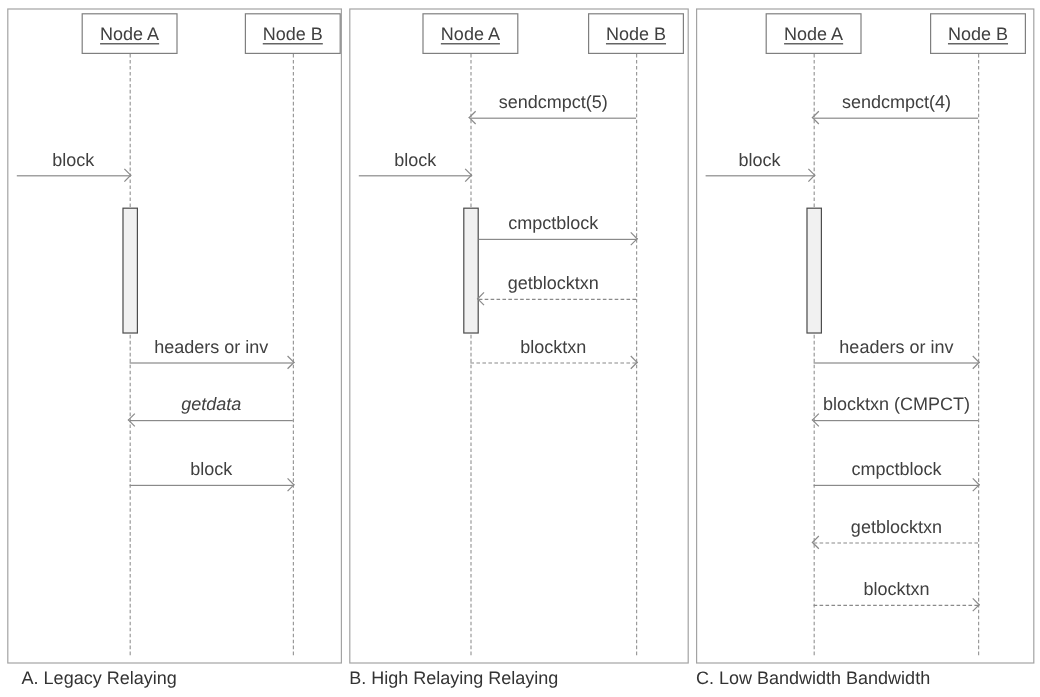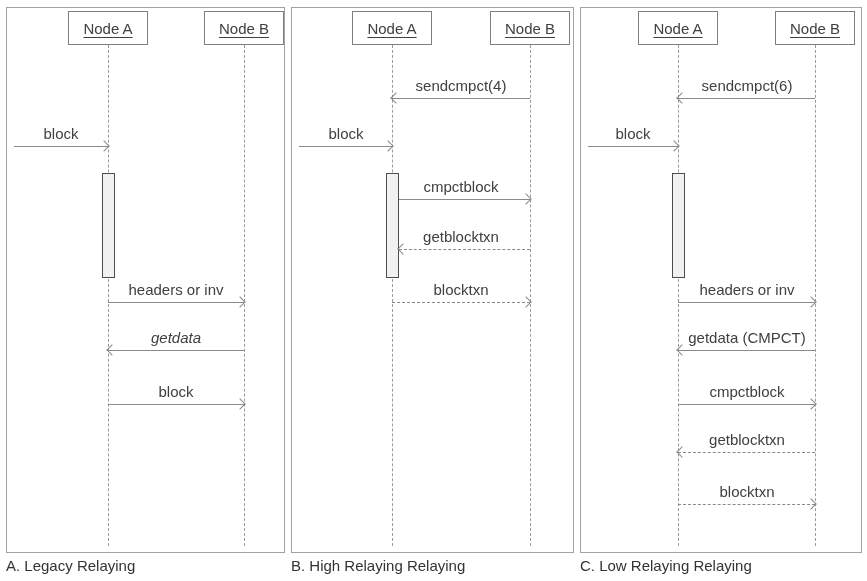--- a/index.html
+++ b/index.html
@@ -65,37 +65,37 @@
       <div class="msg-line" style="left: 101px; width: 136px; top: 294px;"></div>
       <div class="chev right" style="left: 229px; top: 290px;"></div>
       <div class="msg-label" style="left: 169px; top: 273px;">headers or inv</div>
       <div class="msg-line" style="left: 101px; width: 136px; top: 342px;"></div>
       <div class="chev left" style="left: 101px; top: 338px;"></div>
       <div class="msg-label" style="left: 169px; top: 321px; font-style: italic;">getdata</div>
       <div class="msg-line" style="left: 101px; width: 136px; top: 396px;"></div>
       <div class="chev right" style="left: 229px; top: 392px;"></div>
       <div class="msg-label" style="left: 169px; top: 375px;">block</div>
     </div>
-    <div class="caption" style="left: 6px;">A. Legacy Relaying</div>
+    <div class="caption" style="left: 18px;">A. Legacy Relaying</div>
     <div class="panel" style="left: 291px; width: 283px;">
       <div class="lifeline" style="left: 100px;"></div>
       <div class="lifeline" style="left: 238px;"></div>
       <div class="activation" style="left: 94px; top: 165px; height: 103px;"></div>
       <div class="node-box" style="left: 60px;">
         <div class="node-label">Node A</div>
       </div>
       <div class="node-box" style="left: 198px;">
         <div class="node-label">Node B</div>
       </div>
       <div class="msg-line" style="left: 7px; width: 93px; top: 138px;"></div>
       <div class="chev right" style="left: 92px; top: 134px;"></div>
       <div class="msg-label" style="left: 54px; top: 117px;">block</div>
       <div class="msg-line" style="left: 100px; width: 138px; top: 90px;"></div>
       <div class="chev left" style="left: 100px; top: 86px;"></div>
-      <div class="msg-label" style="left: 169px; top: 69px;">sendcmpct(4)</div>
+      <div class="msg-label" style="left: 169px; top: 69px;">sendcmpct(5)</div>
       <div class="msg-line" style="left: 107px; width: 131px; top: 191px;"></div>
       <div class="chev right" style="left: 230px; top: 187px;"></div>
       <div class="msg-label" style="left: 169px; top: 170px;">cmpctblock</div>
       <div class="msg-line dashed" style="left: 107px; width: 131px; top: 241px;"></div>
       <div class="chev left" style="left: 107px; top: 237px;"></div>
       <div class="msg-label" style="left: 169px; top: 220px;">getblocktxn</div>
       <div class="msg-line dashed" style="left: 100px; width: 138px; top: 294px;"></div>
       <div class="chev right" style="left: 230px; top: 290px;"></div>
       <div class="msg-label" style="left: 169px; top: 273px;">blocktxn</div>
     </div>
@@ -108,31 +108,31 @@
         <div class="node-label">Node A</div>
       </div>
       <div class="node-box" style="left: 194px;">
         <div class="node-label">Node B</div>
       </div>
       <div class="msg-line" style="left: 7px; width: 90px; top: 138px;"></div>
       <div class="chev right" style="left: 89px; top: 134px;"></div>
       <div class="msg-label" style="left: 52px; top: 117px;">block</div>
       <div class="msg-line" style="left: 97px; width: 137px; top: 90px;"></div>
       <div class="chev left" style="left: 97px; top: 86px;"></div>
-      <div class="msg-label" style="left: 166px; top: 69px;">sendcmpct(6)</div>
+      <div class="msg-label" style="left: 166px; top: 69px;">sendcmpct(4)</div>
       <div class="msg-line" style="left: 97px; width: 137px; top: 294px;"></div>
       <div class="chev right" style="left: 226px; top: 290px;"></div>
       <div class="msg-label" style="left: 166px; top: 273px;">headers or inv</div>
       <div class="msg-line" style="left: 97px; width: 137px; top: 342px;"></div>
       <div class="chev left" style="left: 97px; top: 338px;"></div>
-      <div class="msg-label" style="left: 166px; top: 321px;">getdata (CMPCT)</div>
+      <div class="msg-label" style="left: 166px; top: 321px;">blocktxn (CMPCT)</div>
       <div class="msg-line" style="left: 97px; width: 137px; top: 396px;"></div>
       <div class="chev right" style="left: 226px; top: 392px;"></div>
       <div class="msg-label" style="left: 166px; top: 375px;">cmpctblock</div>
       <div class="msg-line dashed" style="left: 97px; width: 137px; top: 444px;"></div>
       <div class="chev left" style="left: 97px; top: 440px;"></div>
       <div class="msg-label" style="left: 166px; top: 423px;">getblocktxn</div>
       <div class="msg-line dashed" style="left: 97px; width: 137px; top: 496px;"></div>
       <div class="chev right" style="left: 226px; top: 492px;"></div>
       <div class="msg-label" style="left: 166px; top: 475px;">blocktxn</div>
     </div>
-    <div class="caption" style="left: 580px;">C. Low Relaying Relaying</div>
+    <div class="caption" style="left: 580px;">C. Low Bandwidth Bandwidth</div>
   </div>
 
 </body></html>

